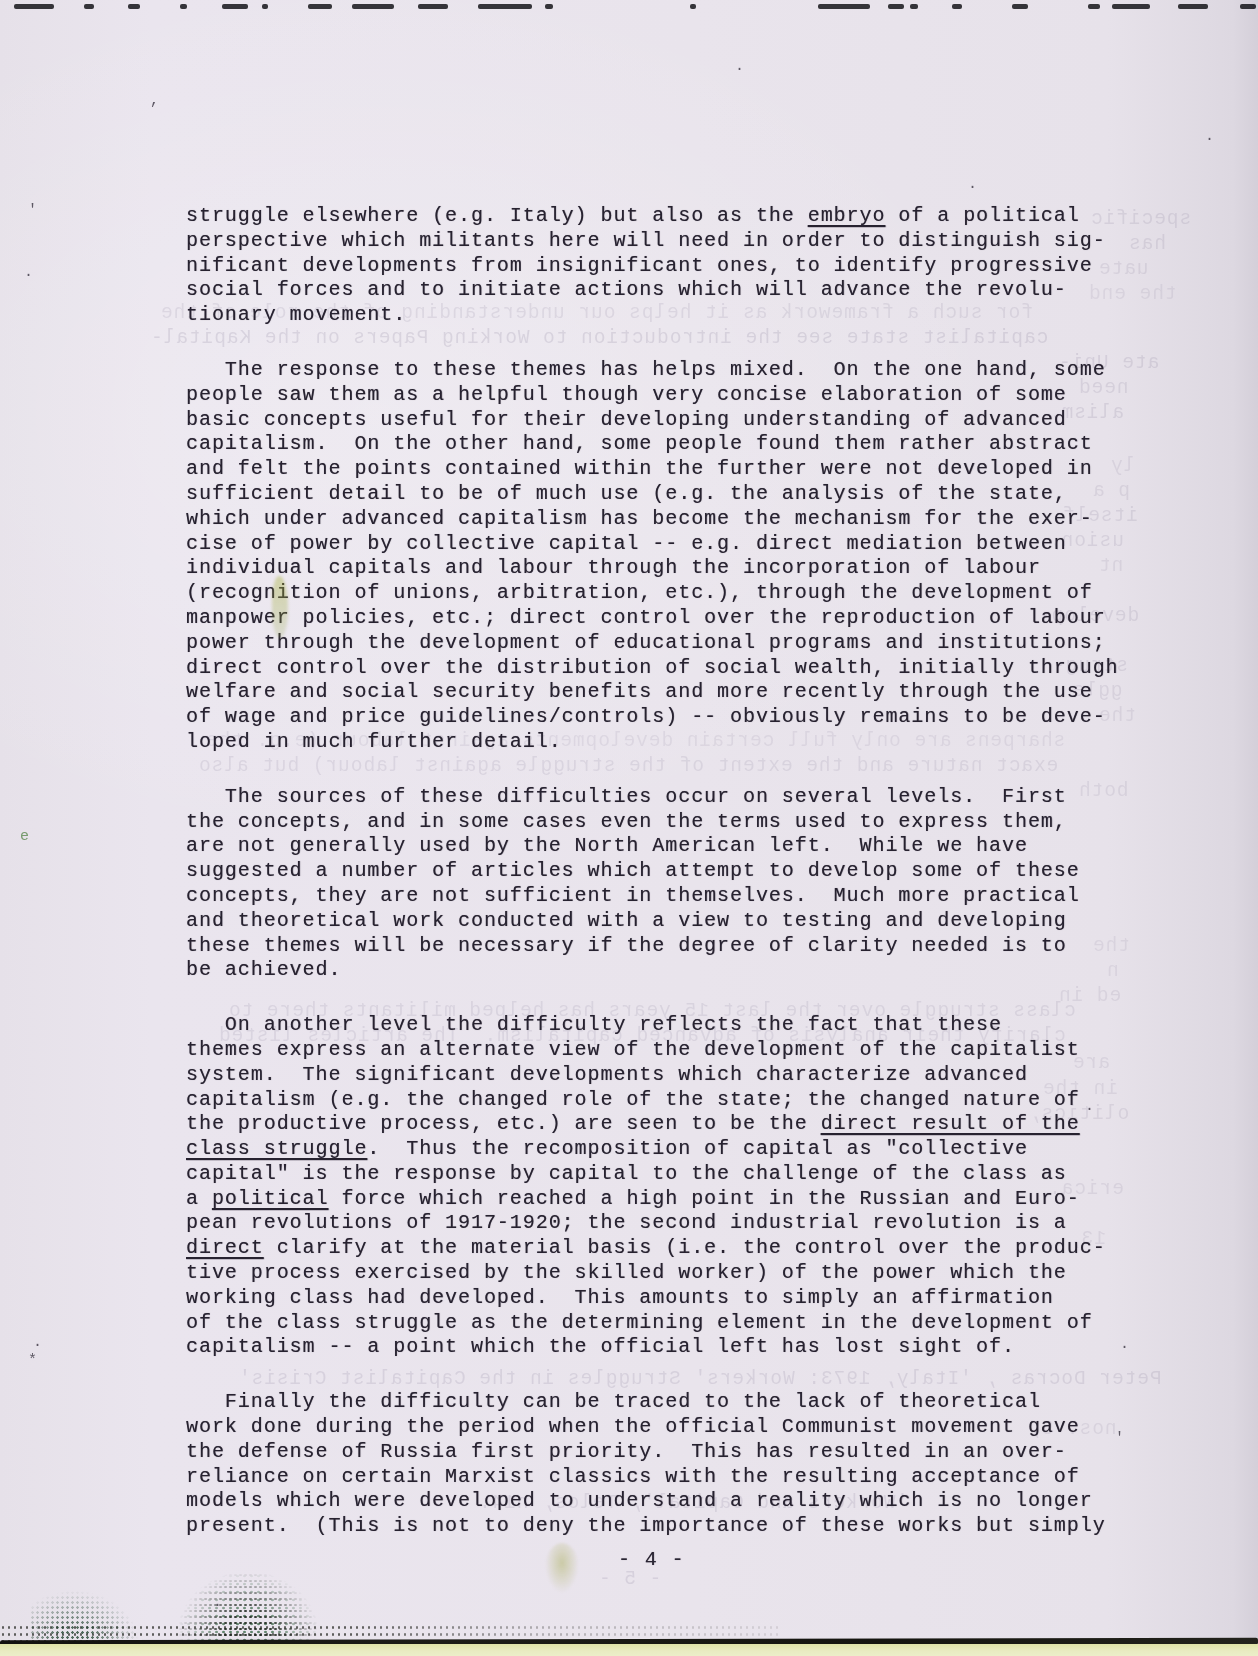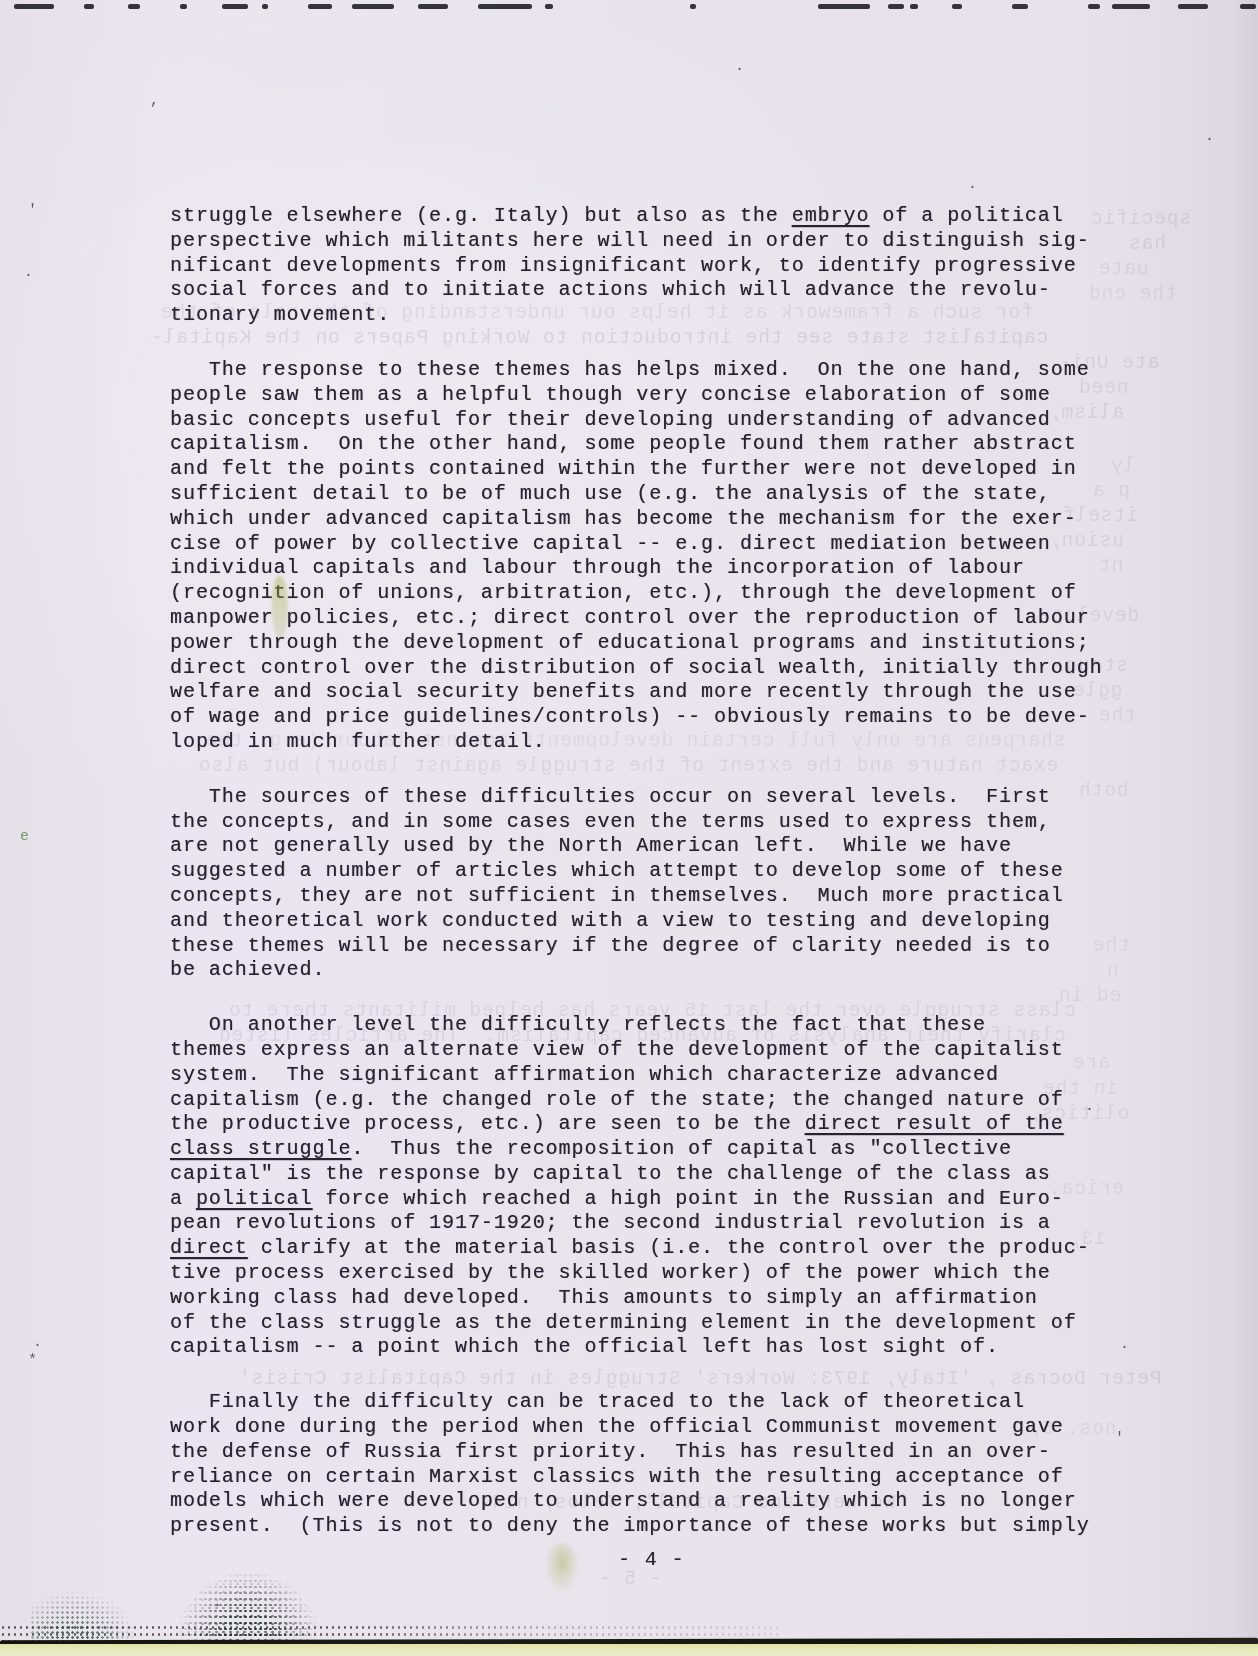--- a/index.html
+++ b/index.html
@@ -12,21 +12,21 @@
       #e8e3eb;
   }
   .page{position:absolute;inset:0;}
   
   .text-block{
     position:absolute;left:170px;top:204px;width:980px;
     font-size:20px;line-height:24.8px;letter-spacing:0.95px;
     color:#272230;
     text-shadow:0.3px 0.4px 0.7px rgba(44,38,52,0.55);
   }
-  .paragraph{margin:0 0 30px 0;}
+  .paragraph{margin:0 0 30px 16px;}
   .line{white-space:pre;height:24.8px;}
   .u{text-decoration:underline;text-decoration-thickness:1.6px;text-underline-offset:3.5px;}
   
   .page-number{
     position:absolute;left:618px;top:1548px;
     font-size:20px;letter-spacing:1.4px;color:#2a2533;white-space:pre;
     text-shadow:0.3px 0.4px 0.7px rgba(44,38,52,0.55);
   }
   
   .ghost-layer{position:absolute;inset:0;pointer-events:none;}
@@ -121,21 +121,21 @@
       <div class="ghost" style="top: 1368px; left: 238px; opacity: 0.15;">Peter Docras , 'Italy, 1973: Workers' Struggles in the Capitalist Crisis'</div>
       <div class="ghost" style="top: 1418px; left: 1028px; opacity: 0.12;">nos. 5,</div>
       <div class="ghost" style="top: 1492px; left: 478px; opacity: 0.14;">'Workers and Capital', Telos, n14.</div>
       <div class="ghost" style="top: 1568px; left: 598px; opacity: 0.15;">- 5 -</div>
     </div>
 
   <div class="text-block" id="text-block">
       <div class="paragraph">
         <div class="line"><span>struggle elsewhere (e.g. Italy) but also as the </span><span class="u">embryo</span><span> of a political</span></div>
         <div class="line"><span>perspective which militants here will need in order to distinguish sig-</span></div>
-        <div class="line"><span>nificant developments from insignificant work, to identify progressive</span></div>
+        <div class="line"><span>nificant developments from insignificant ones, to identify progressive</span></div>
         <div class="line"><span>social forces and to initiate actions which will advance the revolu-</span></div>
         <div class="line"><span>tionary movement.</span></div>
       </div>
       <div class="paragraph">
         <div class="line"><span>   The response to these themes has helps mixed.  On the one hand, some</span></div>
         <div class="line"><span>people saw them as a helpful though very concise elaboration of some</span></div>
         <div class="line"><span>basic concepts useful for their developing understanding of advanced</span></div>
         <div class="line"><span>capitalism.  On the other hand, some people found them rather abstract</span></div>
         <div class="line"><span>and felt the points contained within the further were not developed in</span></div>
         <div class="line"><span>sufficient detail to be of much use (e.g. the analysis of the state,</span></div>
@@ -156,21 +156,21 @@
         <div class="line"><span>are not generally used by the North American left.  While we have</span></div>
         <div class="line"><span>suggested a number of articles which attempt to develop some of these</span></div>
         <div class="line"><span>concepts, they are not sufficient in themselves.  Much more practical</span></div>
         <div class="line"><span>and theoretical work conducted with a view to testing and developing</span></div>
         <div class="line"><span>these themes will be necessary if the degree of clarity needed is to</span></div>
         <div class="line"><span>be achieved.</span></div>
       </div>
       <div class="paragraph">
         <div class="line"><span>   On another level the difficulty reflects the fact that these</span></div>
         <div class="line"><span>themes express an alternate view of the development of the capitalist</span></div>
-        <div class="line"><span>system.  The significant affirmation which characterize advanced</span></div>
+        <div class="line"><span>system.  The significant developments which characterize advanced</span></div>
         <div class="line"><span>capitalism (e.g. the changed role of the state; the changed nature of</span></div>
         <div class="line"><span>the productive process, etc.) are seen to be the </span><span class="u">direct result of the</span></div>
         <div class="line"><span class="u">class struggle</span><span>.  Thus the recomposition of capital as "collective</span></div>
         <div class="line"><span>capital" is the response by capital to the challenge of the class as</span></div>
         <div class="line"><span>a </span><span class="u">political</span><span> force which reached a high point in the Russian and Euro-</span></div>
         <div class="line"><span>pean revolutions of 1917-1920; the second industrial revolution is a</span></div>
         <div class="line"><span class="u">direct</span><span> clarify at the material basis (i.e. the control over the produc-</span></div>
         <div class="line"><span>tive process exercised by the skilled worker) of the power which the</span></div>
         <div class="line"><span>working class had developed.  This amounts to simply an affirmation</span></div>
         <div class="line"><span>of the class struggle as the determining element in the development of</span></div>

